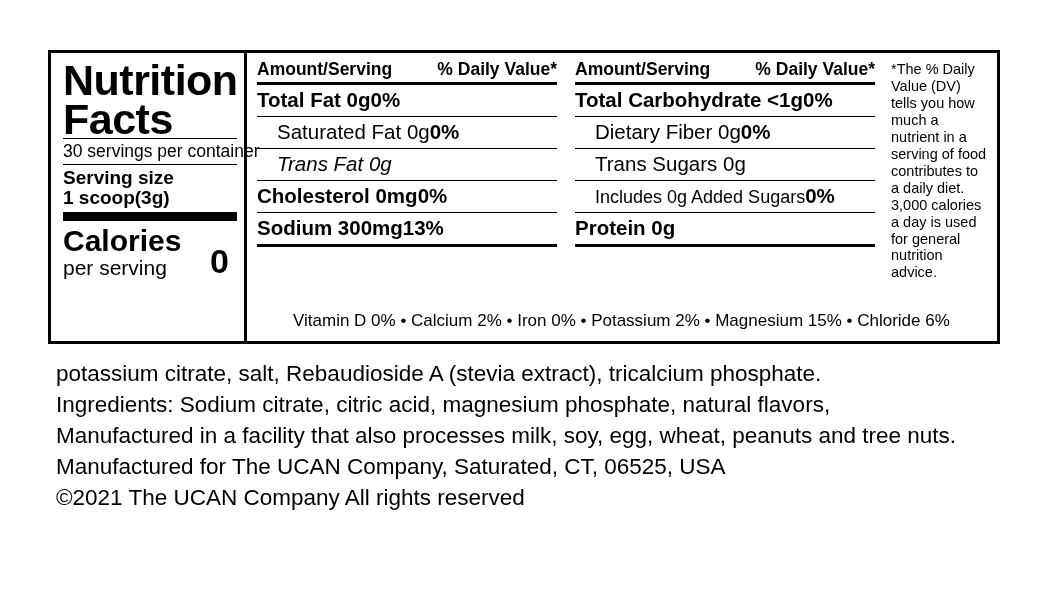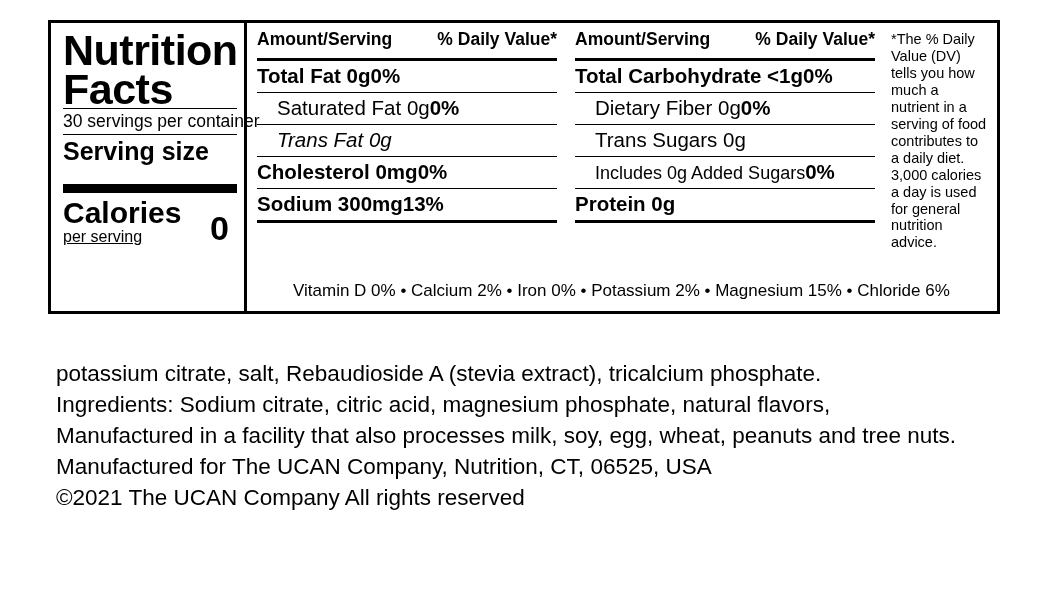--- a/index.html
+++ b/index.html
@@ -15,21 +15,21 @@
     width: 1048px;
     height: 590px;
     background: #ffffff;
     overflow: hidden;
   }
 
   
   .nf-panel {
     position: absolute;
     left: 48px;
-    top: 20px;
+    top: 50px;
     width: 952px;
     height: 294px;
     border: 3px solid #000;
     background: #fff;
     display: flex;
     flex-direction: row;
   }
 
   
   .nf-left {
@@ -52,42 +52,41 @@
 
   .nf-servings {
     font-size: 17.5px;
     padding-top: 3px;
     padding-bottom: 2px;
     line-height: 1.1;
     white-space: nowrap;
   }
   .nf-servingsize {
     font-weight: 700;
-    font-size: 25px;
+    font-size: 19px;
     line-height: 1.06;
     padding-top: 3px;
-    padding-bottom: 20px;
+    padding-bottom: 4px;
   }
   .nf-cal-row {
     display: flex;
     align-items: flex-end;
     justify-content: space-between;
     padding-top: 5px;
     gap: 28px;
   }
   .nf-cal-label { line-height: 1; }
   .nf-cal-word {
     font-weight: 700;
     font-size: 30px;
     line-height: 1;
   }
   .nf-cal-sub {
-    font-size: 16px;
+    font-size: 21px;
     line-height: 1.1;
-    text-decoration: underline;
   }
   .nf-cal-value {
     font-weight: 700;
     font-size: 34px;
     line-height: 1;
     padding-right: 8px;
     padding-bottom: 1px;
   }
 
   
@@ -97,21 +96,21 @@
     flex-direction: column;
   }
   .nf-col.first { width: 318px; }
   .nf-col.second { width: 318px; }
 
   .col-head {
     display: flex;
     justify-content: space-between;
     font-weight: 700;
     font-size: 17.5px;
-    padding-bottom: 8px;
+    padding-bottom: 2px;
     gap: 39px;
   }
   .nrow {
     display: flex;
     justify-content: flex-start;
     align-items: baseline;
     font-size: 20.5px;
     padding: 4px 0 4px 0;
     line-height: 1.12;
   }
@@ -174,20 +173,21 @@
     <div class="nf-left">
       <div class="nf-title">
         <div>Nutrition</div>
         <div>Facts</div>
       </div>
       <div class="rule-thin"></div>
       <div class="nf-servings">30 servings per container</div>
       <div class="rule-thin"></div>
       <div class="nf-servingsize">
         <div>Serving size</div>
+        <div>1 scoop(3g)</div>
       </div>
       <div class="rule-thick"></div>
       <div class="nf-cal-row">
         <div class="nf-cal-label">
           <div class="nf-cal-word">Calories</div>
           <div class="nf-cal-sub">per serving</div>
         </div>
         <div class="nf-cal-value">0</div>
       </div>
     </div>
@@ -274,17 +274,17 @@
       <div class="vit-text">Vitamin D 0% • Calcium 2% • Iron 0% • Potassium 2% • Magnesium 15% • Chloride 6%</div>
     </div>
 
     <div class="vline" style="left:193px;"></div>
   </div>
 
   <div class="ingredients">
     <p>potassium citrate, salt, Rebaudioside A (stevia extract), tricalcium phosphate.</p>
     <p>Ingredients: Sodium citrate, citric acid, magnesium phosphate, natural flavors,</p>
     <p>Manufactured in a facility that also processes milk, soy, egg, wheat, peanuts and tree nuts.</p>
-    <p>Manufactured for The UCAN Company, Nutrition, CT, 06525, USA</p>
+    <p>Manufactured for The UCAN Company, Saturated, CT, 06525, USA</p>
     <p>©2021 The UCAN Company All rights reserved</p>
   </div>
 
 </div>
 
 </body></html>

